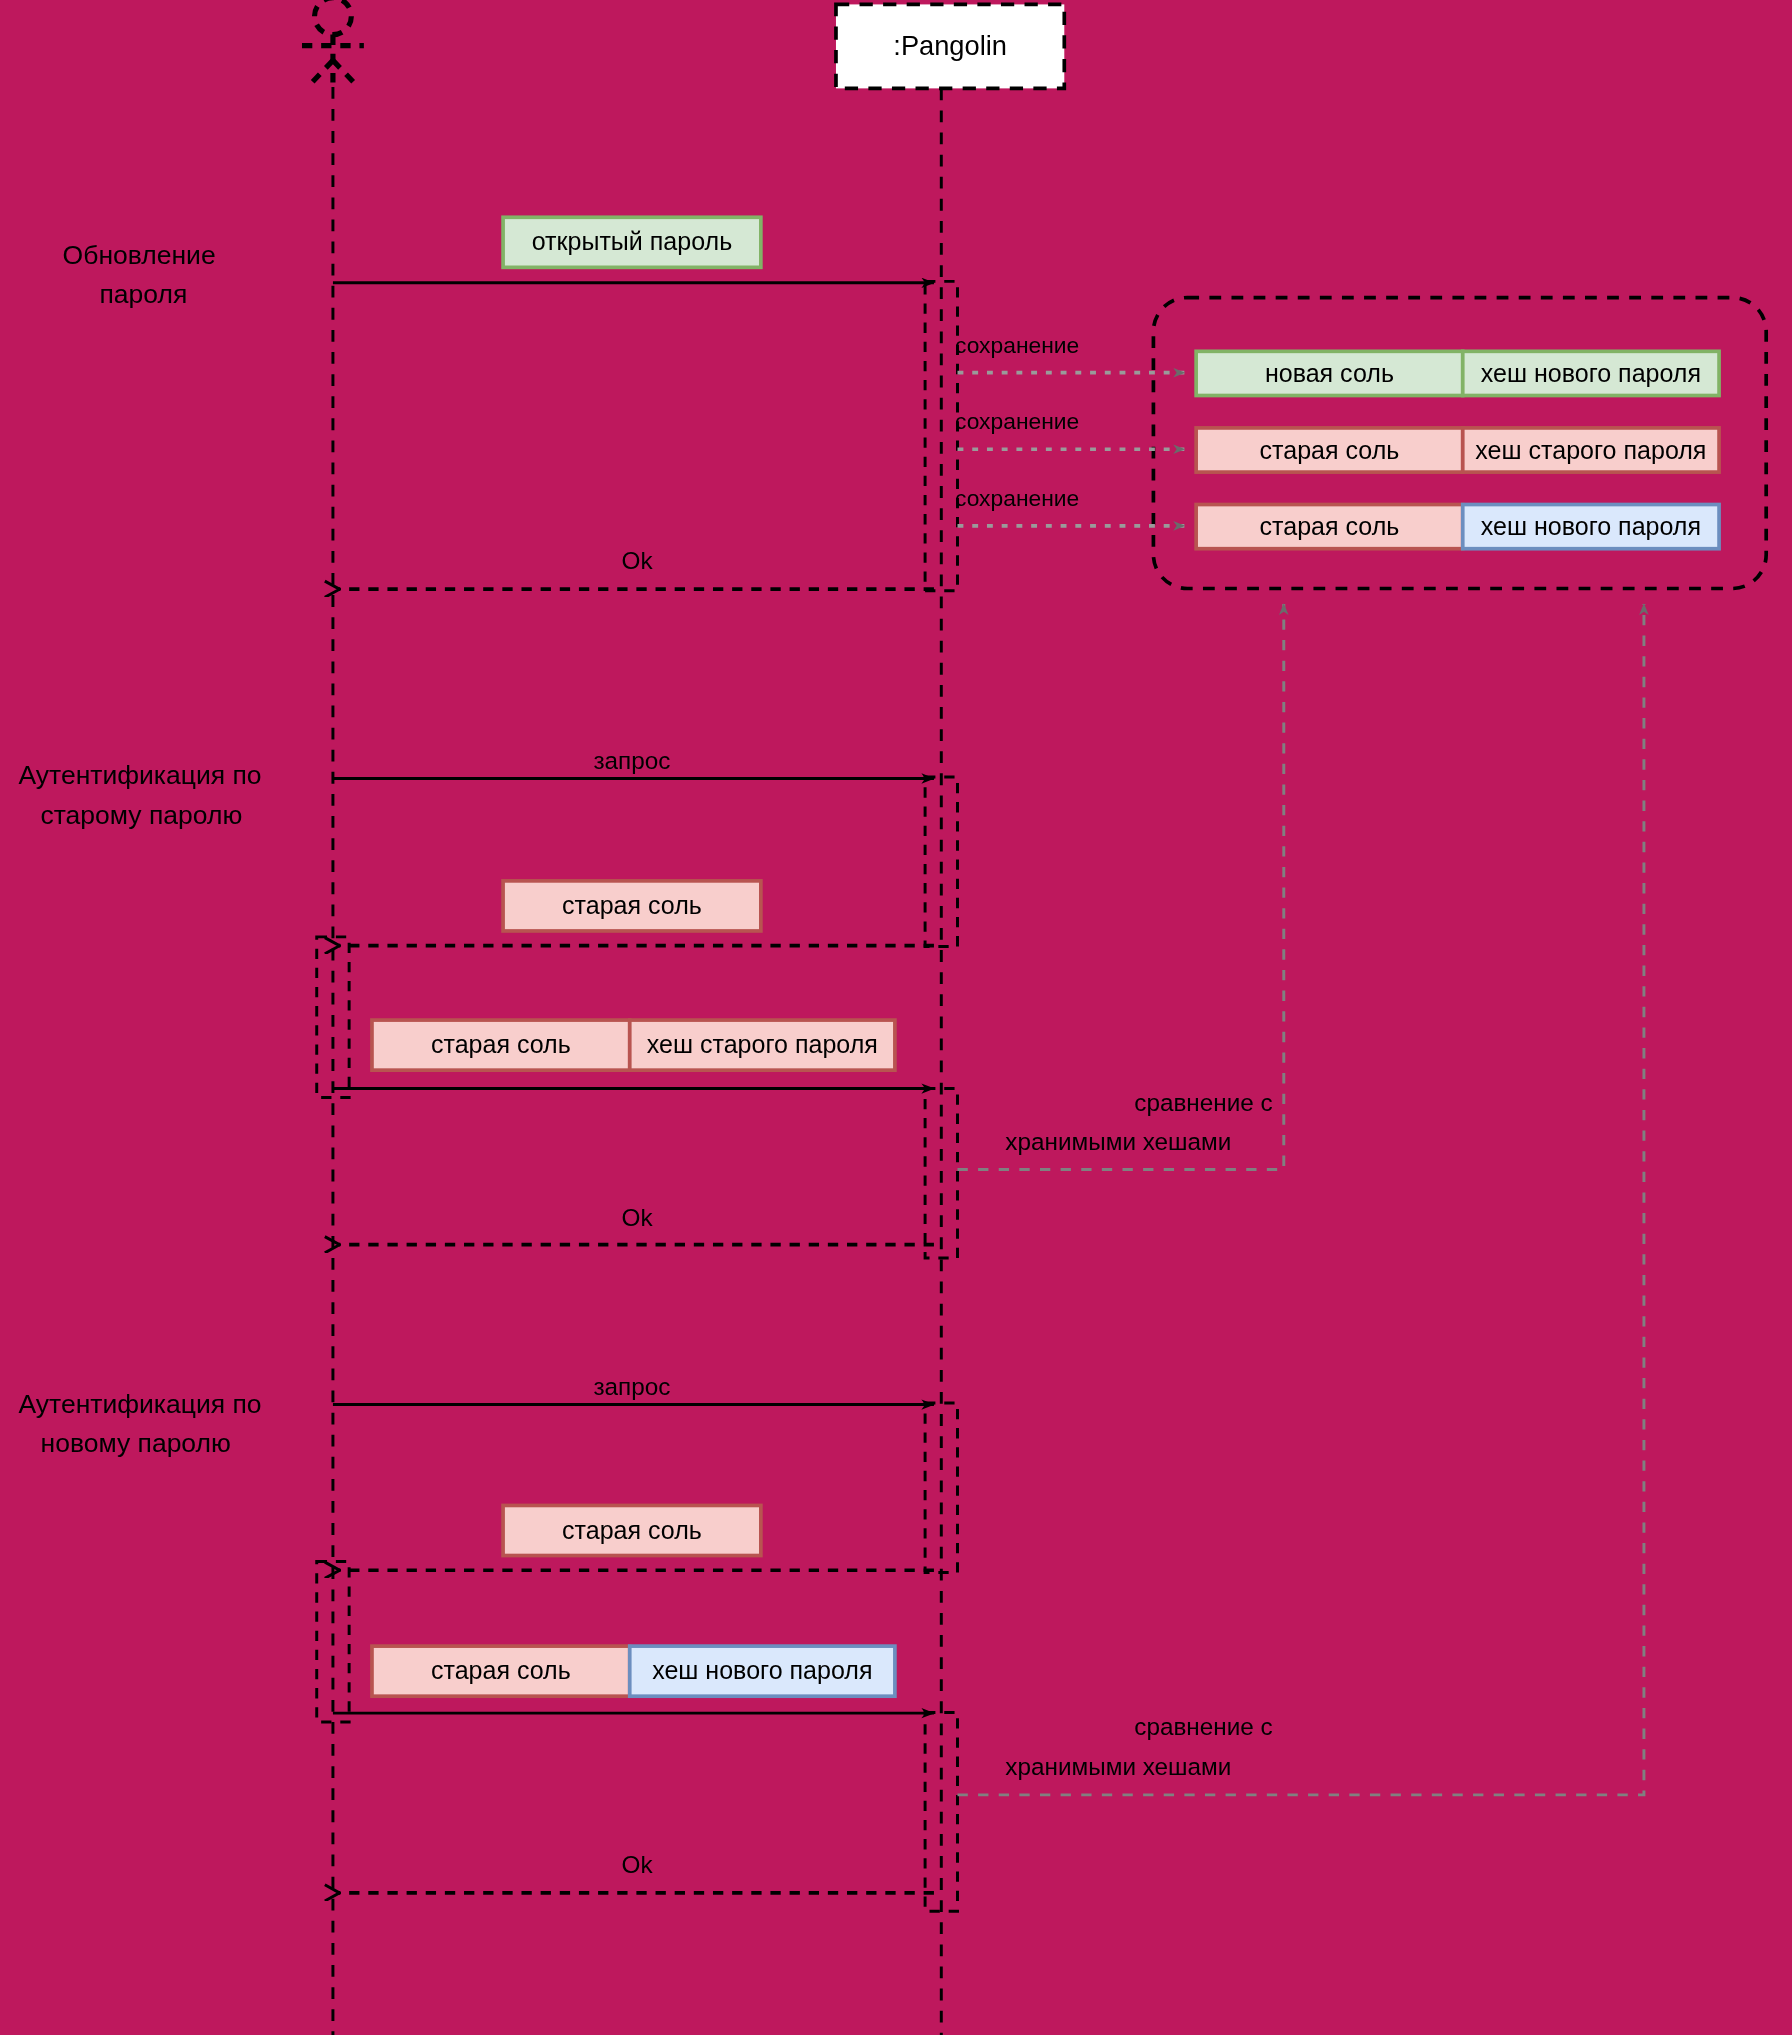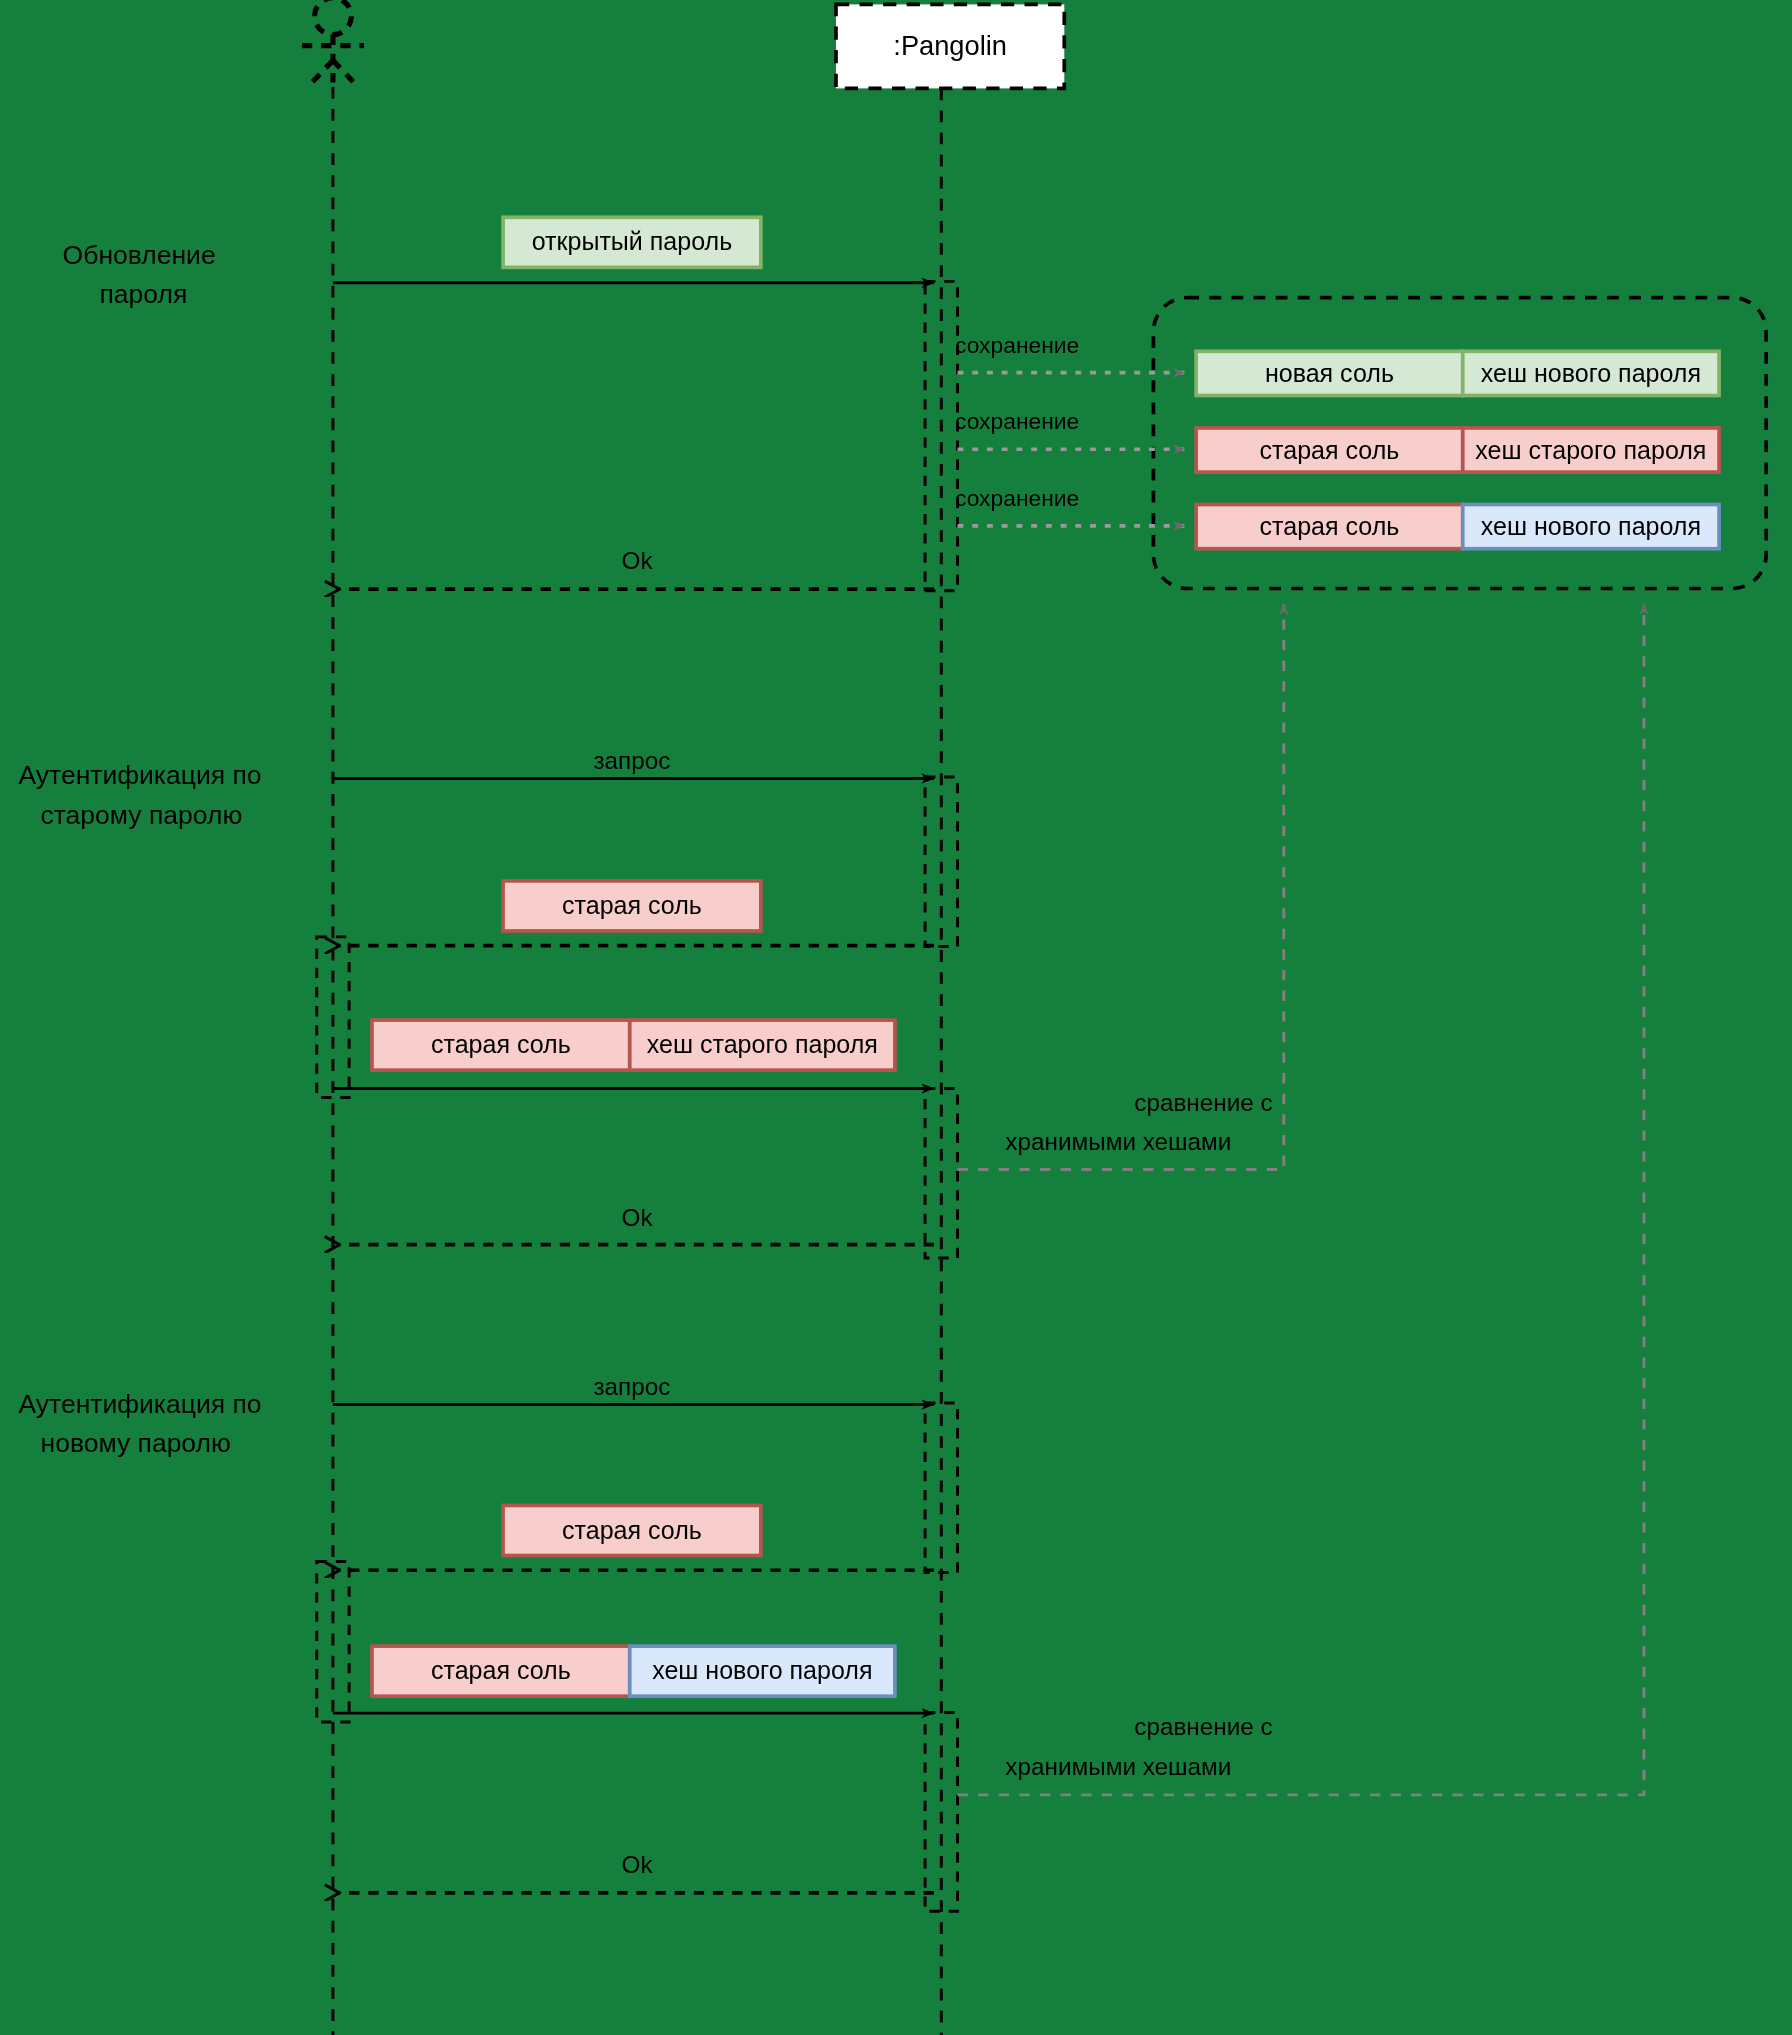--- a/index.html
+++ b/index.html
@@ -4,21 +4,21 @@
 <style>
   html,body{margin:0;padding:0;background:#ffffff;}
   body{
     font-family:"Liberation Sans","DejaVu Sans",sans-serif;
     color:#000000;
   }
   #diagram-root{
     position:relative;
     width:1792px;
     height:2035px;
-    background:#15803d;
+    background:#be185d;
     overflow:hidden;
   }
   svg#seq-svg{
     position:absolute;
     left:0;top:0;
     width:1792px;
     height:2035px;
   }
   
   .t{font-family:"Liberation Sans","DejaVu Sans",sans-serif;fill:#000000;}

